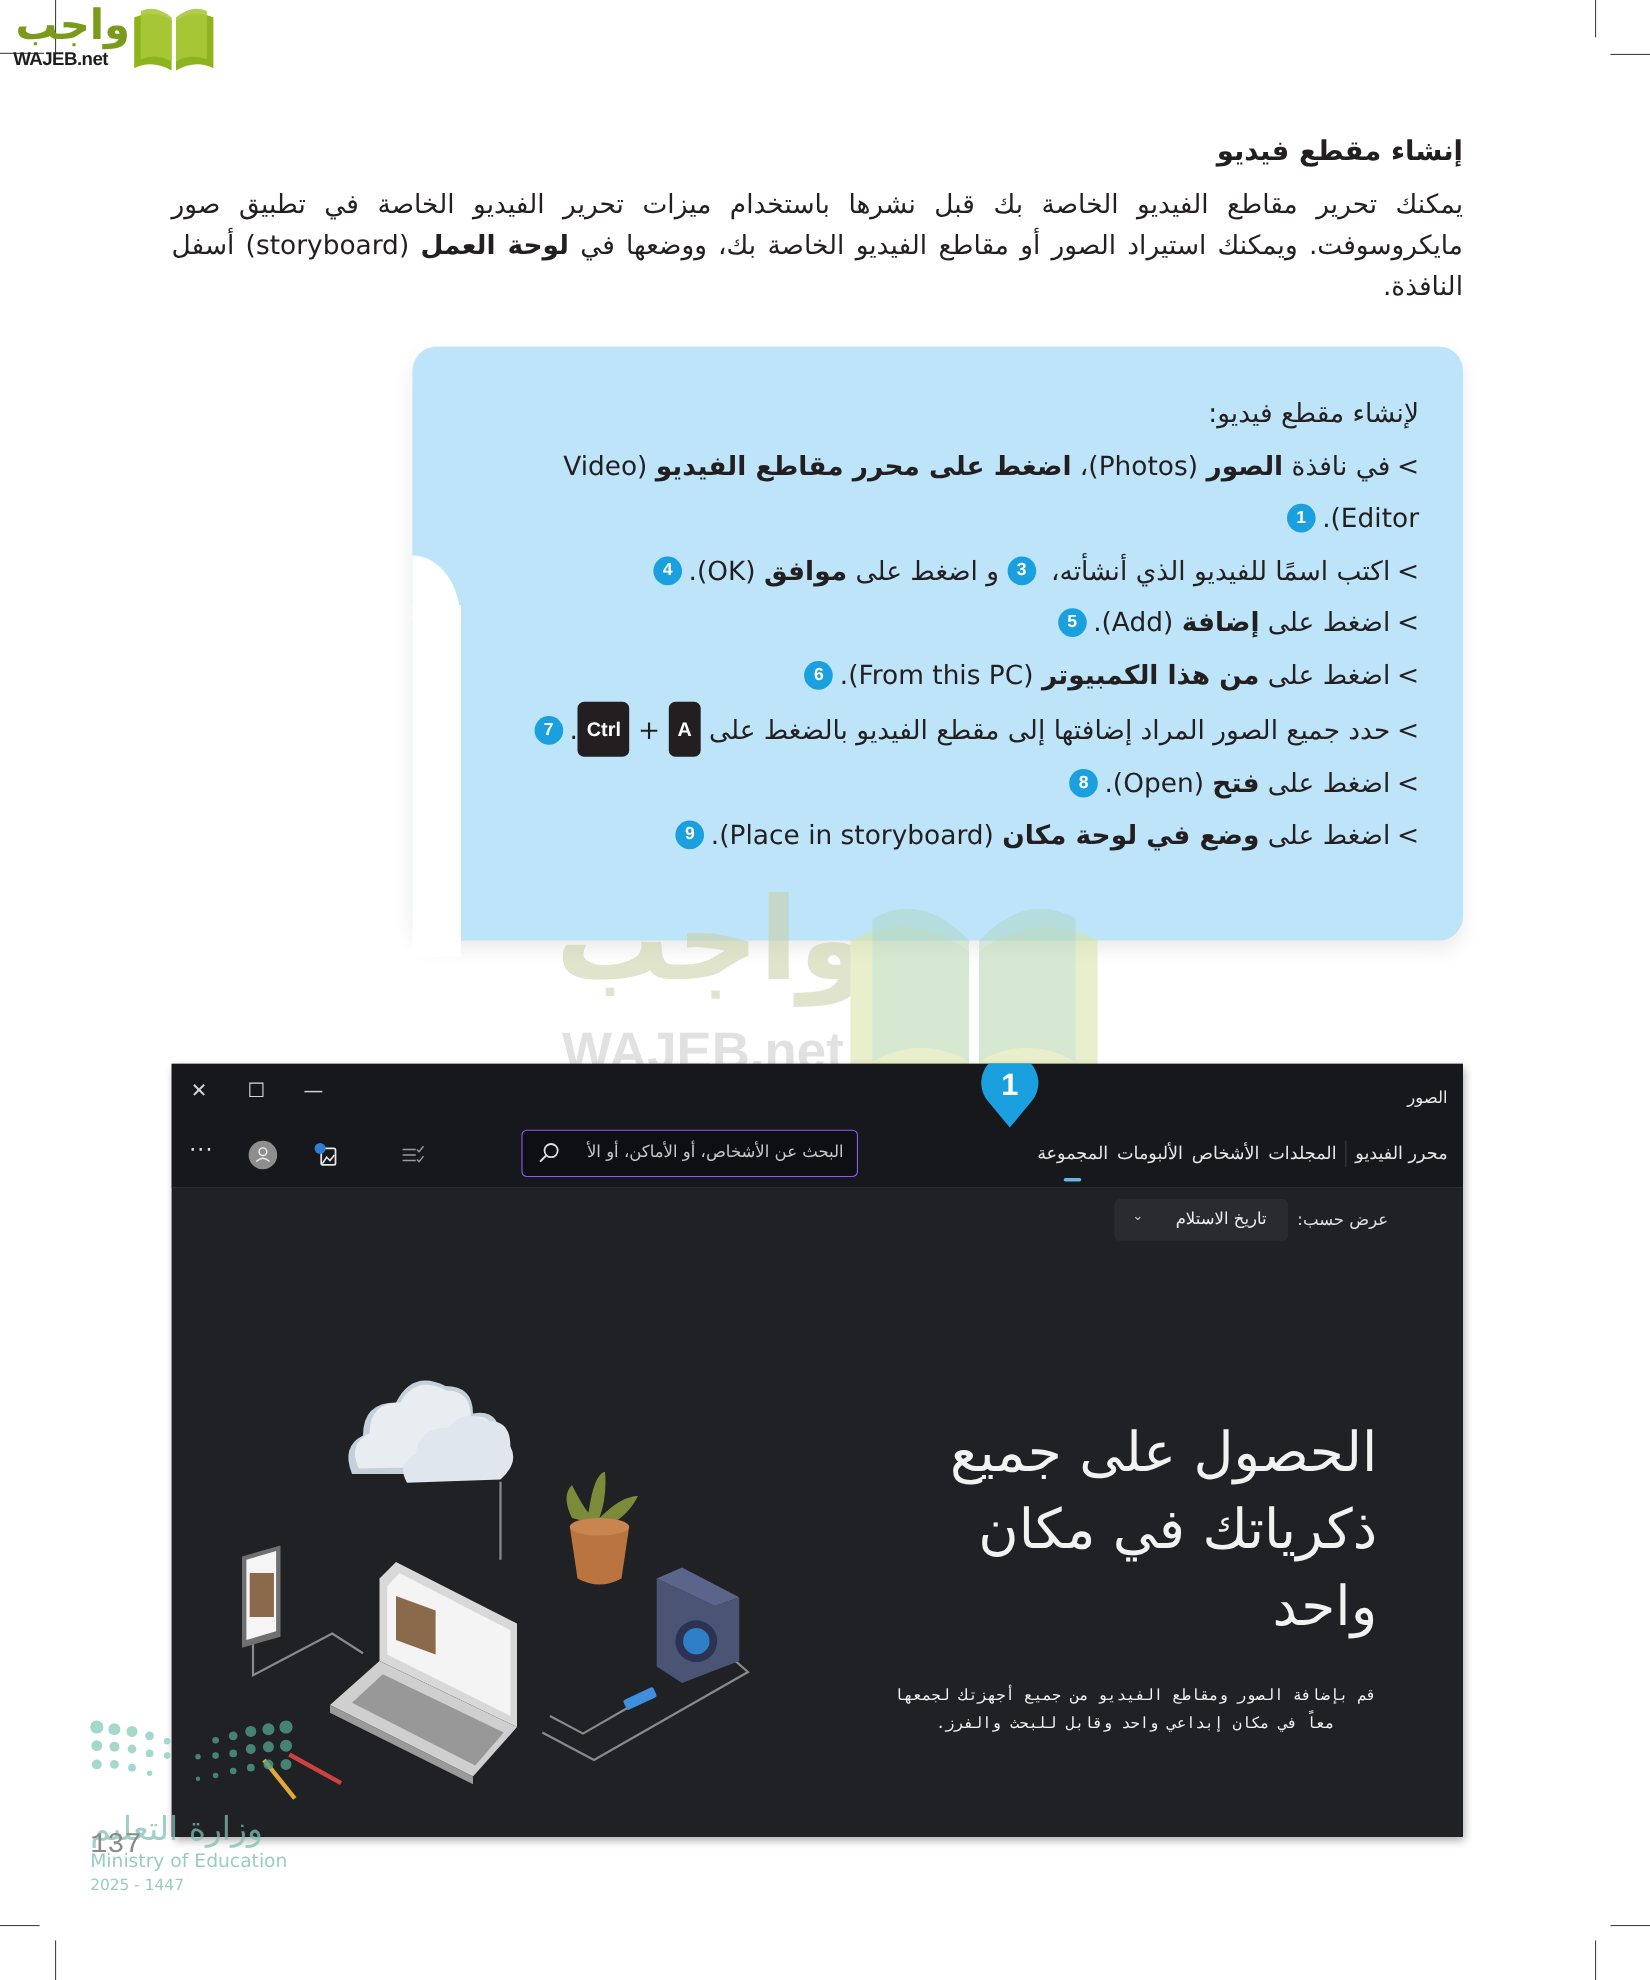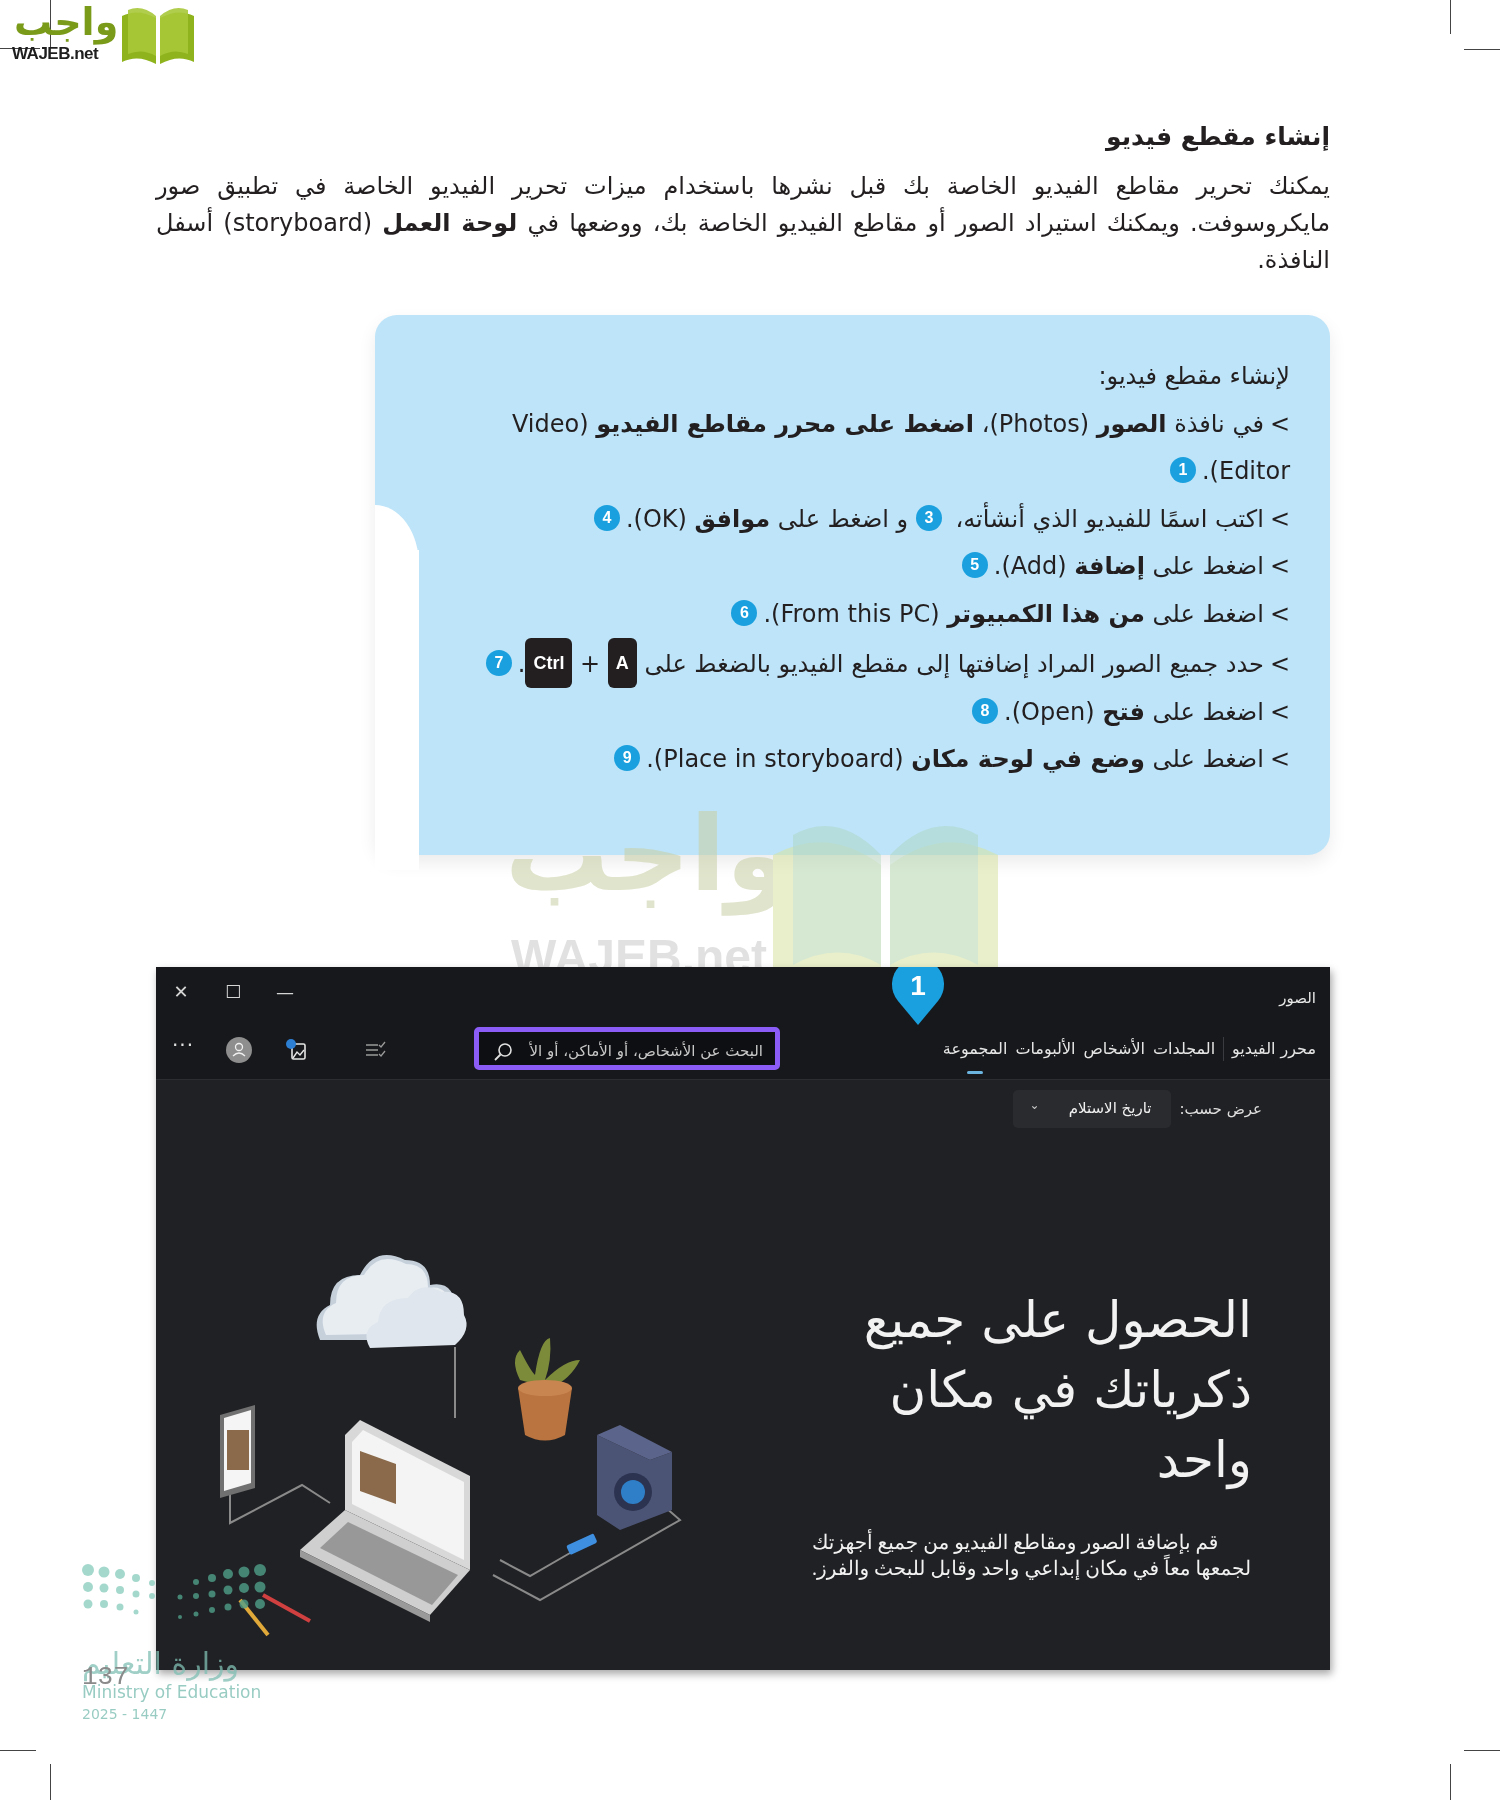--- a/index.html
+++ b/index.html
@@ -41,36 +41,36 @@
 
   
   .app { position: absolute; left: 156px; top: 967px; width: 1174px; height: 703px; background: #202124; box-shadow: 2px 4px 8px rgba(0,0,0,0.35); overflow: hidden; }
   .app .topbar { position: absolute; left: 0; top: 0; width: 100%; height: 113px; background: #17181b; border-bottom: 1px solid #2c2d31; }
   .win-ctrl { position: absolute; top: 12px; width: 26px; height: 26px; color: #d5d5d5; font-size: 18px; text-align: center; line-height: 26px; font-family: "DejaVu Sans", sans-serif; }
   .app-title { position: absolute; right: 14px; top: 22px; font-size: 15px; color: #e8e8e8; direction: rtl; font-family: "DejaVu Sans", sans-serif; }
   .nav { position: absolute; right: 14px; top: 72px; display: flex; flex-direction: row-reverse; gap: 8px; direction: rtl; font-size: 16px; color: #e6e6e6; font-family: "DejaVu Sans", sans-serif; }
   .nav .tab { position: relative; }
   .nav .tab.active::after { content: ""; position: absolute; left: 50%; bottom: -13px; width: 16px; height: 3px; margin-left: -8px; border-radius: 2px; background: #6cb4e0; }
   .nav .sep { width: 1px; height: 24px; background: #3a3b40; margin-top: -2px; }
-  .search { position: absolute; left: 318px; top: 60px; width: 306px; height: 43px; background: #0e0f12; border: 5px solid #8b5cf6; border-radius: 5px; }
+  .search { position: absolute; left: 318px; top: 60px; width: 306px; height: 43px; background: #0e0f12; border: 1px solid #8b5cf6; border-radius: 5px; }
   .search .ph { position: absolute; right: 12px; top: 10px; font-size: 15px; color: #c8c8c8; direction: rtl; font-family: "DejaVu Sans", sans-serif; white-space: nowrap; }
   .search .icon { position: absolute; left: 14px; top: 10px; width: 20px; height: 20px; }
   .tool { position: absolute; top: 70px; width: 26px; height: 26px; }
   .avatar { position: absolute; left: 70px; top: 70px; width: 26px; height: 26px; border-radius: 50%; background: #8e8e8e; }
   .more { position: absolute; left: 16px; top: 66px; color: #e0e0e0; font-size: 20px; letter-spacing: 1px; font-family: "DejaVu Sans", sans-serif; }
 
   .pin { position: absolute; left: 734px; top: -10px; width: 56px; height: 70px; }
 
   .sortbar { position: absolute; right: 68px; top: 123px; direction: rtl; display: flex; align-items: center; gap: 8px; font-size: 15px; color: #e0e0e0; font-family: "DejaVu Sans", sans-serif; }
   .sort-select { width: 158px; height: 38px; background: #2a2b2f; border-radius: 5px; position: relative; }
   .sort-select .val { position: absolute; right: 20px; top: 9px; font-size: 15px; color: #f0f0f0; }
   .sort-select .chev { position: absolute; left: 16px; top: 8px; font-size: 12px; color: #c8c8c8; }
 
   .hero-title { position: absolute; right: 78px; top: 318px; width: 420px; direction: rtl; text-align: right; font-size: 50px; line-height: 70px; font-weight: 300; color: #f2f2f2; font-family: "DejaVu Sans", sans-serif; }
-  .hero-sub { position: absolute; right: 78px; top: 562px; width: 440px; direction: rtl; text-align: left; font-size: 20px; line-height: 26px; color: #f2f2f2; font-family: Liberation Serif, serif; }
+  .hero-sub { position: absolute; right: 78px; top: 562px; width: 440px; direction: rtl; text-align: center; font-size: 14px; line-height: 26px; color: #f2f2f2; font-family: Liberation Mono, monospace; }
 
   .illus { position: absolute; left: 64px; top: 253px; width: 500px; height: 420px; }
 
   
   .ministry { position: absolute; left: 80px; top: 1562px; width: 220px; height: 160px; pointer-events: none; }
   .ministry .dots { position: absolute; left: 0; top: 0; width: 190px; height: 60px; }
   .ministry .ar { position: absolute; left: 2px; top: 84px; font-size: 30px; color: #7fbfb3; direction: rtl; opacity: 0.75; font-family: "DejaVu Sans", sans-serif; }
   .ministry .en { position: absolute; left: 2px; top: 120px; font-size: 17px; color: #7fbfb3; opacity: 0.8; font-family: "DejaVu Sans", sans-serif; }
   .ministry .yr { position: absolute; left: 2px; top: 144px; font-size: 14px; color: #7fbfb3; opacity: 0.8; font-family: "DejaVu Sans", sans-serif; }
   .page-num { position: absolute; left: 82px; top: 1662px; font-size: 26px; color: #8a8a8a; font-family: Liberation Mono, monospace; }

